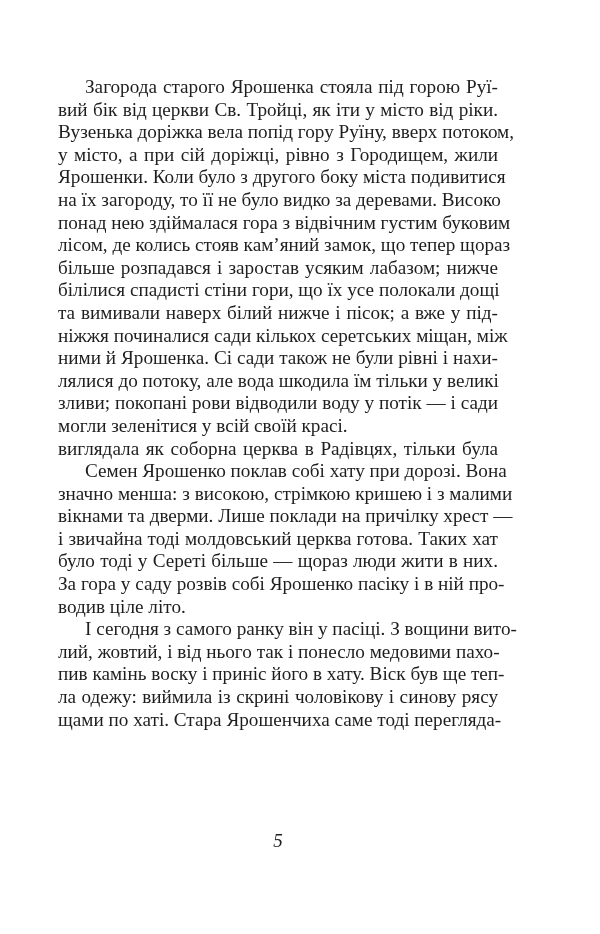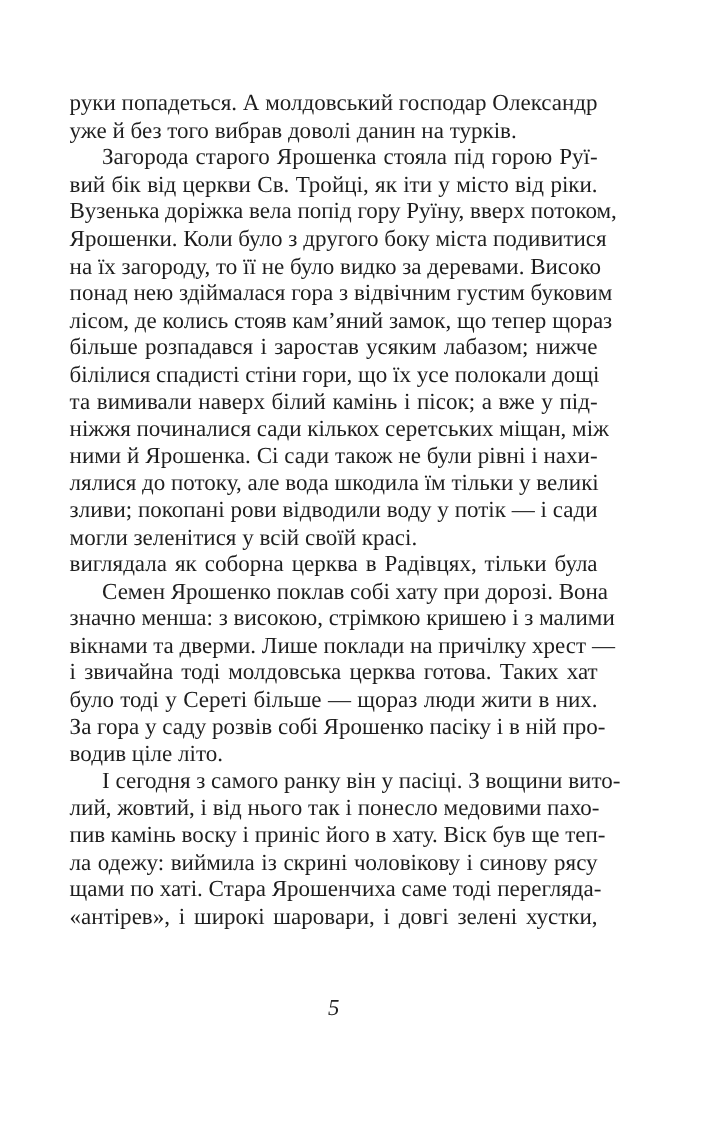--- a/index.html
+++ b/index.html
@@ -46,57 +46,53 @@
       font-style: italic;
       font-size: 19px;
       color: #222222;
     }
   </style>
 </head>
 <body>
 
 <div class="page">
 
-  <div class="paragraph">
-    <span class="line">руки попадеться. А молдовський господар Олександр</span>
-    <span class="line last">уже й без того вибрав доволі данин на турків.</span>
-  </div>
 
   <div class="paragraph">
     <span class="line indent">Загорода старого Ярошенка стояла під горою Руї-</span>
     <span class="line">вий бік від церкви Св. Тройці, як іти у місто від ріки.</span>
     <span class="line">Вузенька доріжка вела попід гору Руїну, вверх потоком,</span>
+    <span class="line">у місто, а при сій доріжці, рівно з Городищем, жили</span>
     <span class="line">Ярошенки. Коли було з другого боку міста подивитися</span>
     <span class="line">на їх загороду, то її не було видко за деревами. Високо</span>
     <span class="line">понад нею здіймалася гора з відвічним густим буковим</span>
     <span class="line">лісом, де колись стояв кам’яний замок, що тепер щораз</span>
     <span class="line">більше розпадався і заростав усяким лабазом; нижче</span>
     <span class="line">білілися спадисті стіни гори, що їх усе полокали дощі</span>
-    <span class="line">та вимивали наверх білий камінь і пісок; а вже у під-</span>
+    <span class="line">та вимивали наверх білий нижче і пісок; а вже у під-</span>
     <span class="line">ніжжя починалися сади кількох серетських міщан, між</span>
     <span class="line">ними й Ярошенка. Сі сади також не були рівні і нахи-</span>
     <span class="line">лялися до потоку, але вода шкодила їм тільки у великі</span>
     <span class="line">зливи; покопані рови відводили воду у потік — і сади</span>
     <span class="line last">могли зеленітися у всій своїй красі.</span>
   </div>
 
   <div class="paragraph">
     <span class="line">виглядала як соборна церква в Радівцях, тільки була</span>
     <span class="line indent">Семен Ярошенко поклав собі хату при дорозі. Вона</span>
     <span class="line">значно менша: з високою, стрімкою кришею і з малими</span>
     <span class="line">вікнами та дверми. Лише поклади на причілку хрест —</span>
-    <span class="line">і звичайна тоді молдовська церква готова. Таких хат</span>
+    <span class="line">і звичайна тоді молдовський церква готова. Таких хат</span>
     <span class="line">було тоді у Сереті більше — щораз люди жити в них.</span>
     <span class="line">За гора у саду розвів собі Ярошенко пасіку і в ній про-</span>
     <span class="line last">водив ціле літо.</span>
   </div>
 
   <div class="paragraph">
     <span class="line indent">І сегодня з самого ранку він у пасіці. З вощини вито-</span>
     <span class="line">лий, жовтий, і від нього так і понесло медовими пахо-</span>
     <span class="line">пив камінь воску і приніс його в хату. Віск був ще теп-</span>
     <span class="line">ла одежу: виймила із скрині чоловікову і синову рясу</span>
     <span class="line">щами по хаті. Стара Ярошенчиха саме тоді перегляда-</span>
-    <span class="line">«антірев», і широкі шаровари, і довгі зелені хустки,</span>
   </div>
 </div>
 
 <div class="page-number">5</div>
 
 </body></html>

